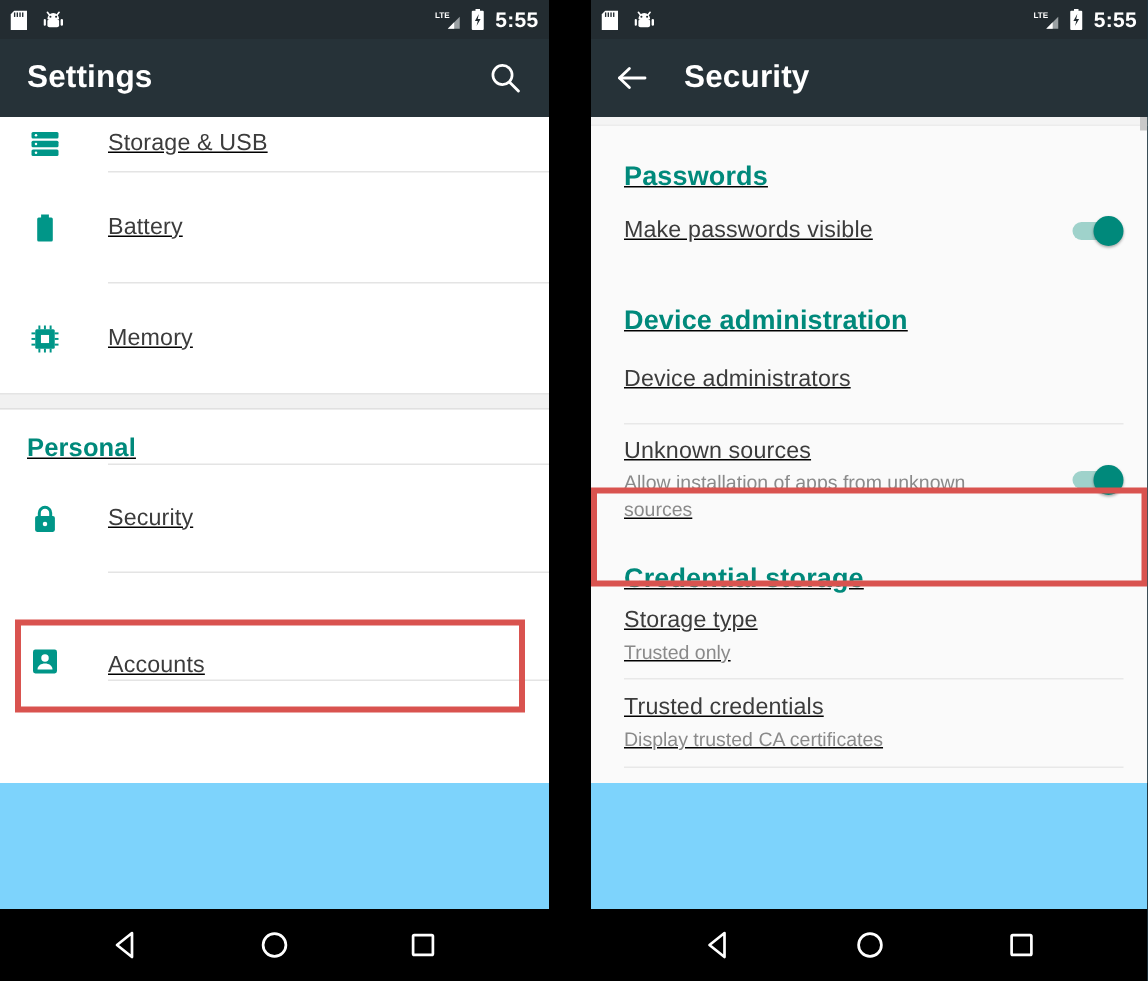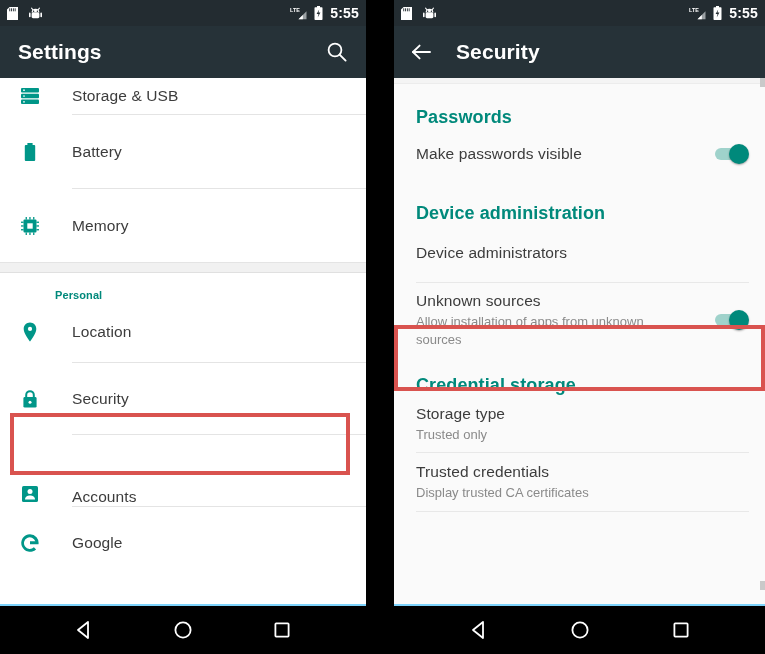--- a/index.html
+++ b/index.html
@@ -77,22 +77,23 @@
   #phone-left .toolbar  { padding: 0 18px; }
   #phone-right .toolbar { padding: 0 16px; }
   .toolbar-spacer { flex: 1; }
   .back-arrow { width: 22px; height: 22px; margin-right: 24px; display:block; cursor:pointer; }
   .search-icon { width: 22px; height: 22px; display:block; cursor:pointer; }
 
   
   .list-area {
     position: relative;
     background: #fafafa;
-    height: 526px;
+    height: 444px;
     overflow: hidden;
+    text-decoration: underline;
   }
   #phone-left .list-area { background: #ffffff; }
 
   
   .row {
     position: relative;
     display: flex;
     align-items: center;
     box-sizing: border-box;
     padding-left: 18px;
@@ -117,26 +118,25 @@
     background: #e4e4e4;
     margin-left: 72px;
   }
   .group-gap {
     height: 9px;
     background: #f1f1f1;
     border-top: 1px solid #e4e4e4;
     border-bottom: 1px solid #e0e0e0;
   }
   .section-header {
-    font-size: 11px;
+    font-size: 17px;
     font-weight: bold;
     color: #00897b;
     padding: 16px 0 0 18px;
     letter-spacing: 0.1px;
-    margin-left: 37px;
   }
 
   
   .pref {
     position: relative;
     box-sizing: border-box;
     padding: 0 16px 0 22px;
     display: flex;
     align-items: center;
     gap: 47px;
@@ -341,29 +341,20 @@
             </g>
           </svg>
         </span>
         <span class="row-label">Memory</span>
       </div>
 
       <div class="group-gap"></div>
 
       <div class="section-header">Personal</div>
 
-      <div class="row" style="height:61px;">
-        <span class="row-icon">
-          <svg width="22" height="22" viewBox="0 0 22 22">
-            <path d="M11 1.6 c-3.5 0 -6.3 2.8 -6.3 6.3 c0 4.7 6.3 12.5 6.3 12.5 s6.3 -7.8 6.3 -12.5 c0 -3.5 -2.8 -6.3 -6.3 -6.3 z" fill="#009688"></path>
-            <circle cx="11" cy="7.9" r="2.1" fill="#ffffff"></circle>
-          </svg>
-        </span>
-        <span class="row-label">Location</span>
-      </div>
 
       <div class="divider"></div>
 
       <div class="row" style="height:71px;">
         <span class="row-icon">
           <svg width="22" height="22" viewBox="0 0 22 22">
             <path d="M7.2 9.4 v-2.4 a3.8 3.8 0 0 1 7.6 0 v2.4" stroke="#009688" stroke-width="2" fill="none"></path>
             <rect x="4.4" y="9" width="13.2" height="10.6" rx="1.4" fill="#009688"></rect>
             <circle cx="11" cy="14.3" r="1.5" fill="#ffffff"></circle>
           </svg>
@@ -379,28 +370,20 @@
             <rect x="3" y="3" width="16" height="16" rx="1.6" fill="#009688"></rect>
             <circle cx="11" cy="8.6" r="2.5" fill="#ffffff"></circle>
             <path d="M6 16.4 c0 -2.6 2.4 -4 5 -4 s5 1.4 5 4 z" fill="#ffffff"></path>
           </svg>
         </span>
         <span class="row-label">Accounts</span>
       </div>
 
       <div class="divider"></div>
 
-      <div class="row" style="height:71px;">
-        <span class="row-icon">
-          <svg width="22" height="22" viewBox="0 0 22 22">
-            <path d="M11 2.2 a8.8 8.8 0 1 0 6.1 15.2 l-2.2 -2.2 a5.8 5.8 0 1 1 1.4 -5.9 h-5.3 v3 h8.5 a8.8 8.8 0 0 0 -8.5 -10.1 z" fill="#009688"></path>
-          </svg>
-        </span>
-        <span class="row-label">Google</span>
-      </div>
     </div>
 
     <div class="highlight" id="highlight-security"></div>
 
     <div class="nav-bar">
       <span class="nav-btn">
         <svg viewBox="0 0 22 22">
             <path d="M15 3 L5 11 L15 19 Z" fill="none" stroke="#ffffff" stroke-width="1.8" stroke-linejoin="round"></path>
           </svg>
       </span>

